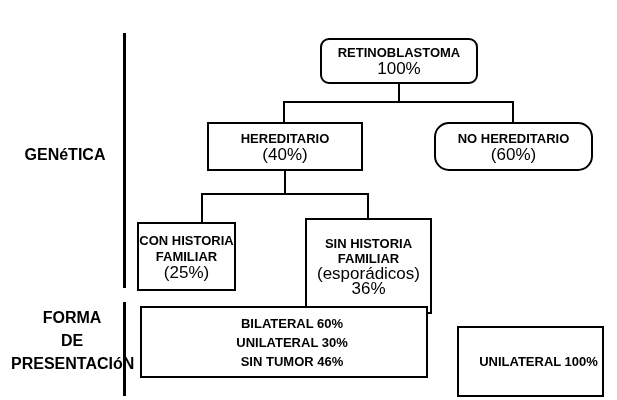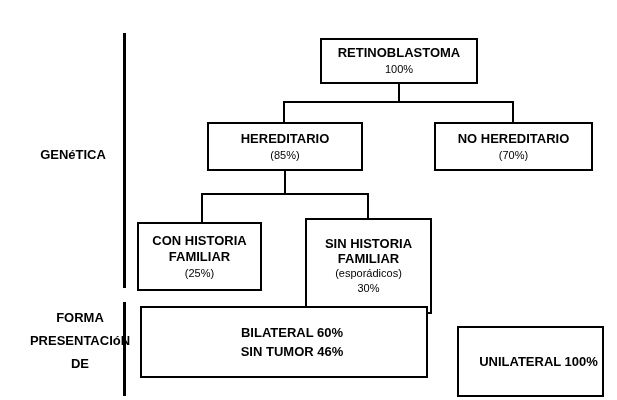--- a/index.html
+++ b/index.html
@@ -22,25 +22,25 @@
     left: 123px;
     width: 3px;
     background: #000000;
   }
   .divider.seg1 { top: 33px;  height: 255px; }
   .divider.seg2 { top: 302px; height: 94px;  }
 
   
   .rowlabel {
     position: absolute;
-    left: 12px;
+    left: 4px;
     width: 122px;
     text-align: center;
     font-weight: bold;
-    font-size: 13px;
+    font-size: 16px;
     line-height: 23px;
   }
   .rowlabel.genetica { top: 143px; }
   .rowlabel.forma    { top: 306px; padding-left: 7px; }
 
   
   .line { position: absolute; background: #000000; }
   .c1 { left: 398px; top: 84px;  width: 2px;   height: 18px; }
   .c2 { left: 283px; top: 101px; width: 231px; height: 2px;  }
   .c3 { left: 283px; top: 101px; width: 2px;   height: 22px; }
@@ -58,85 +58,86 @@
     background: #ffffff;
     display: flex;
     flex-direction: column;
     align-items: center;
     justify-content: center;
     text-align: center;
     font-size: 13px;
     line-height: 16px;
   }
   .node .t { font-weight: bold; }
-  .node .s { font-weight: normal; font-size: 11px; }
+  .node .s { font-weight: normal; font-size: 17px; }
   .node .b { font-weight: bold; line-height: 19px; padding-left: 16px; }
 
-  .n-retino   { left: 320px; top: 38px;  width: 158px; height: 46px; }
+  .n-retino   { left: 320px; top: 38px;  width: 158px; height: 46px; border-radius: 9px; }
   .n-hered    { left: 207px; top: 122px; width: 156px; height: 49px; align-items: center; }
-  .n-nohered  { left: 434px; top: 122px; width: 159px; height: 49px; }
-  .n-conhist  { left: 137px; top: 222px; width: 125px; height: 69px; }
+  .n-nohered  { left: 434px; top: 122px; width: 159px; height: 49px; border-radius: 15px; }
+  .n-conhist  { left: 137px; top: 222px; width: 99px; height: 69px; }
   .n-sinhist  { left: 305px; top: 218px; width: 127px; height: 96px; line-height: 15px; }
   .n-bilat    { left: 140px; top: 306px; width: 288px; height: 72px; }
   .n-unilat   { left: 457px; top: 306px; width: 147px; height: 71px; margin-top: 20px; }
 </style>
 </head>
 <body>
 
 <div class="canvas">
 
   <div class="divider seg1"></div>
   <div class="divider seg2"></div>
 
   <div class="rowlabel genetica">GENéTICA</div>
   <div class="rowlabel forma">
     <div>FORMA</div>
+    <div>DE</div>
     <div>PRESENTACIóN</div>
-    <div>DE</div>
   </div>
 
   <div class="line c1"></div>
   <div class="line c2"></div>
   <div class="line c3"></div>
   <div class="line c4"></div>
   <div class="line c5"></div>
   <div class="line c6"></div>
   <div class="line c7"></div>
   <div class="line c8"></div>
 
   <div class="node n-retino">
     <div class="t">RETINOBLASTOMA</div>
     <div class="s">100%</div>
   </div>
 
   <div class="node n-hered">
     <div class="t">HEREDITARIO</div>
-    <div class="s">(85%)</div>
+    <div class="s">(40%)</div>
   </div>
 
   <div class="node n-nohered">
     <div class="t">NO HEREDITARIO</div>
-    <div class="s">(70%)</div>
+    <div class="s">(60%)</div>
   </div>
 
   <div class="node n-conhist">
     <div class="t">CON HISTORIA</div>
     <div class="t">FAMILIAR</div>
     <div class="s">(25%)</div>
   </div>
 
   <div class="node n-sinhist">
     <div class="t">SIN HISTORIA</div>
     <div class="t">FAMILIAR</div>
     <div class="s">(esporádicos)</div>
-    <div class="s">30%</div>
+    <div class="s">36%</div>
   </div>
 
   <div class="node n-bilat">
     <div class="b">BILATERAL 60%</div>
+    <div class="b">UNILATERAL 30%</div>
     <div class="b">SIN TUMOR 46%</div>
   </div>
 
   <div class="node n-unilat">
     <div class="b">UNILATERAL 100%</div>
   </div>
 
 </div>
 
 </body></html>

